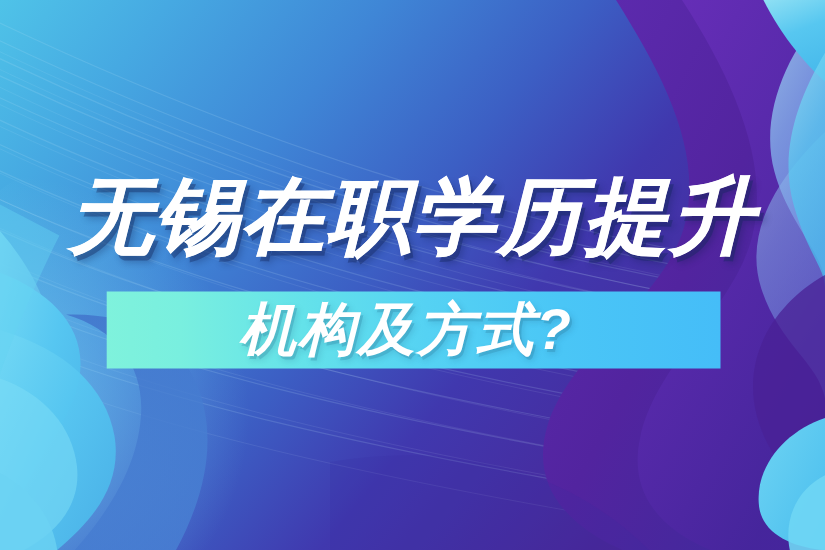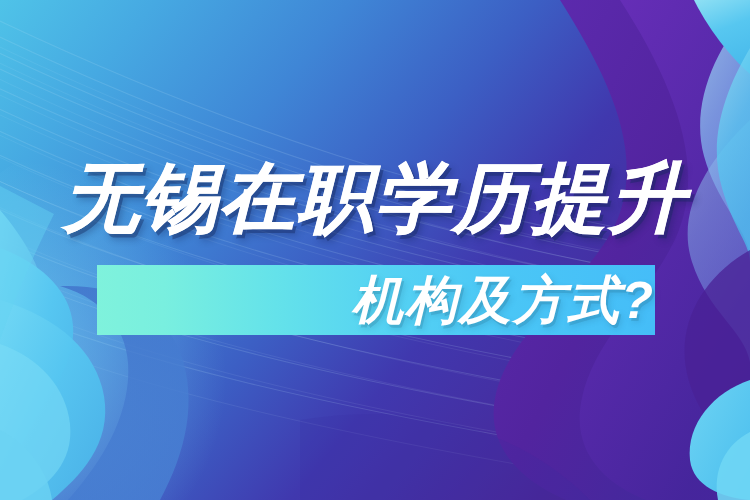--- a/index.html
+++ b/index.html
@@ -54,20 +54,21 @@
         #7ff2dc 0%,
         #79efdf 12%,
         #64e2ea 32%,
         #55d2f3 52%,
         #4ac6f6 74%,
         #45bdf8 100%);
     display: flex;
     align-items: center;
     justify-content: flex-end;
     box-sizing: border-box;
+    padding-right: 134px;
   }
   #subtitle-text {
     font-size: 52px;
     line-height: 56px;
     font-weight: 700;
     font-style: italic;
     letter-spacing: 2px;
     color: #ffffff;
     white-space: nowrap;
     text-shadow:

